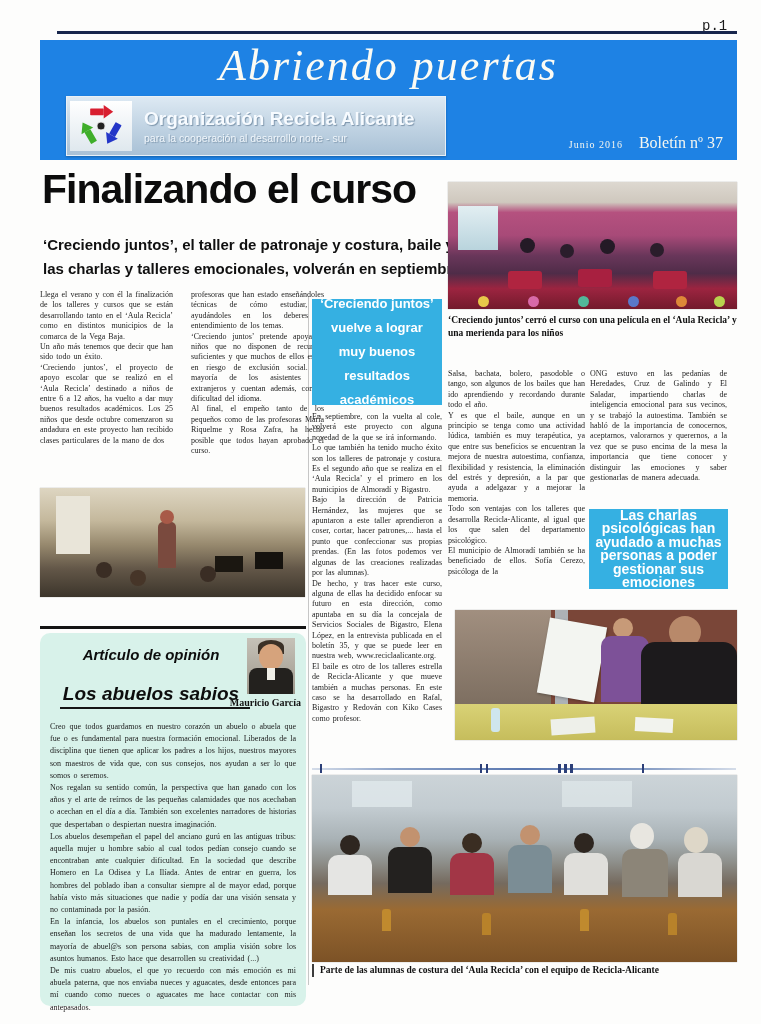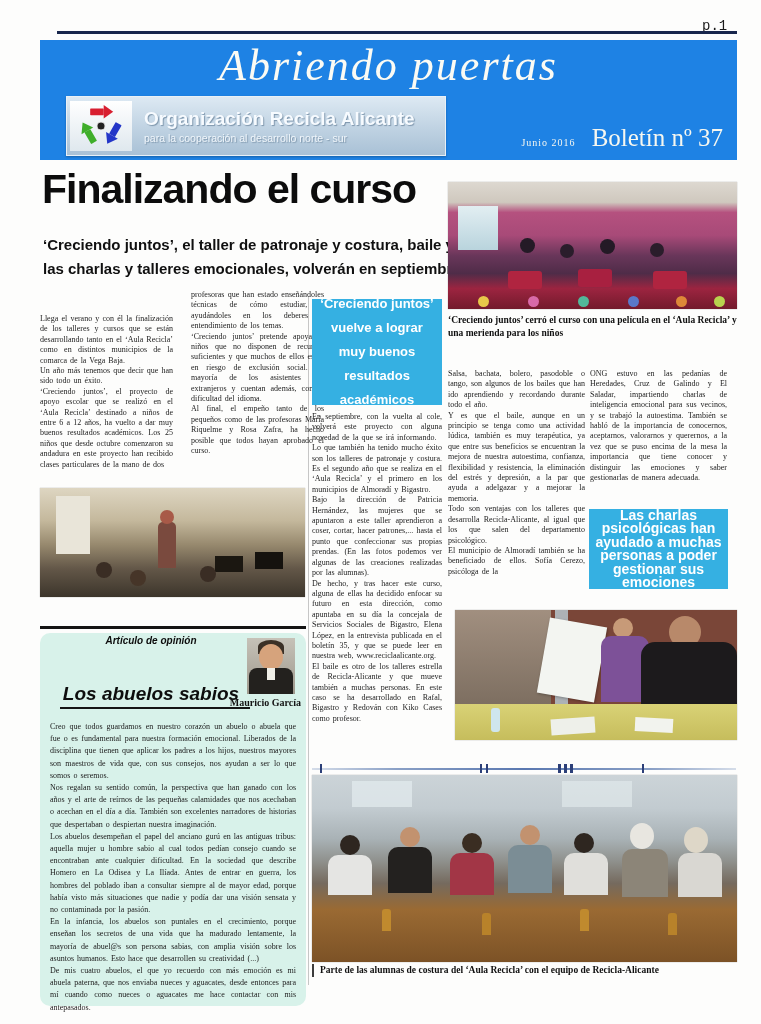--- a/index.html
+++ b/index.html
@@ -20,32 +20,32 @@
      border:1px solid #e9f0f6;box-shadow:0 1px 2px rgba(0,0,0,.25);}
   #logo-tile{width:62px;height:50px;margin:3px 0 3px 3px;display:flex;align-items:center;justify-content:center;
      background:linear-gradient(180deg,#ffffff,#dfe8ee);}
   #logo-text{padding-left:12px;}
   #org-name{font-family:"Liberation Sans",sans-serif;font-size:19px;font-weight:bold;color:#f7fbff;
      text-shadow:1px 1px 1px #7e96ac;}
   #org-tagline{font-family:"Liberation Sans",sans-serif;font-size:10.5px;color:#f0f6fb;
      text-shadow:1px 1px 1px #7e96ac;margin-top:2px;}
   #issue-row{right:14px;bottom:8px;display:flex;align-items:baseline;color:#f6f7f0;}
   #issue-date{font-size:10px;letter-spacing:1px;margin-right:16px;}
-  #issue-no{font-size:25px;text-align:center;}
+  #issue-no{font-size:16px;text-align:center;}
 
   
   #headline{left:42px;top:166px;font-family:"Liberation Sans",sans-serif;font-weight:bold;
      font-size:41px;letter-spacing:-1px;color:#0c0c0c;}
   #subhead{left:43px;top:233px;font-family:"Liberation Sans",sans-serif;font-weight:bold;
      font-size:15px;line-height:24px;color:#101010;white-space:pre-line;}
 
   
   .col{position:absolute;font-size:8px;line-height:10.4px;text-align:justify;white-space:pre-line;
      color:#1c1c1c;word-spacing:1px;}
-  #col-1{left:40px;top:290px;width:133px;margin-top:24px;}
+  #col-1{left:40px;top:290px;width:133px;}
   #col-2{left:191px;top:290px;width:133px;}
   #col-3{left:312px;top:412px;width:130px;}
   #col-4{left:448px;top:369px;width:137px;}
   #col-5{left:590px;top:369px;width:137px;}
   #divider-v{left:308px;top:296px;width:1px;height:689px;background:#c6c6c6;}
 
   .callout{position:absolute;background:#35b0e2;color:#ffffff;text-align:center;
      font-family:"Liberation Sans",sans-serif;font-weight:bold;display:flex;align-items:center;justify-content:center;}
   #callout-1{left:312px;top:299px;width:130px;height:106px;font-size:13px;line-height:24px;padding:0 4px;box-sizing:border-box;}
   #callout-2{left:589px;top:509px;width:139px;height:80px;font-size:14px;line-height:13.5px;padding:0 4px;box-sizing:border-box;}
@@ -65,21 +65,21 @@
   #photo-3{left:455px;top:610px;width:282px;height:130px;background:#7a4638;}
   #photo-4{left:312px;top:775px;width:425px;height:187px;
      background:linear-gradient(180deg,#ccd4d8 0%,#c2cbd0 18%,#a9b2b6 34%,#8f918d 46%,#756a5e 58%,#9a6a33 72%,#7c5226 100%);}
   .head{position:absolute;border-radius:50%;}
 
   
   #opinion-rule{left:40px;top:626px;width:266px;height:3px;background:#141414;}
   #opinion-box{left:40px;top:633px;width:266px;height:373px;background:#d8f2ea;border-radius:10px;}
   #opinion-kicker,#opinion-title{position:absolute;left:16px;width:190px;text-align:center;
      font-family:"Liberation Sans",sans-serif;font-style:italic;font-weight:bold;color:#0d0d0d;}
-  #opinion-kicker{top:2px;font-size:10px;}
+  #opinion-kicker{top:13px;font-size:15px;}
   #opinion-title{top:50px;font-size:19px;}
   #opinion-title-rule{position:absolute;left:20px;top:74px;width:190px;height:2px;background:#141414;}
   #portrait{position:absolute;right:11px;top:5px;width:48px;height:56px;overflow:hidden;
      background:linear-gradient(180deg,#c6c2b8,#9e988c);}
   #opinion-author{position:absolute;right:5px;top:64px;font-weight:bold;font-size:10px;}
   #opinion-body{position:absolute;left:10px;top:88px;width:246px;font-size:8px;line-height:12.2px;
      text-align:justify;white-space:pre-line;word-spacing:1px;color:#202020;}
 
   
   #deco-divider{left:312px;top:764px;width:424px;height:9px;}

